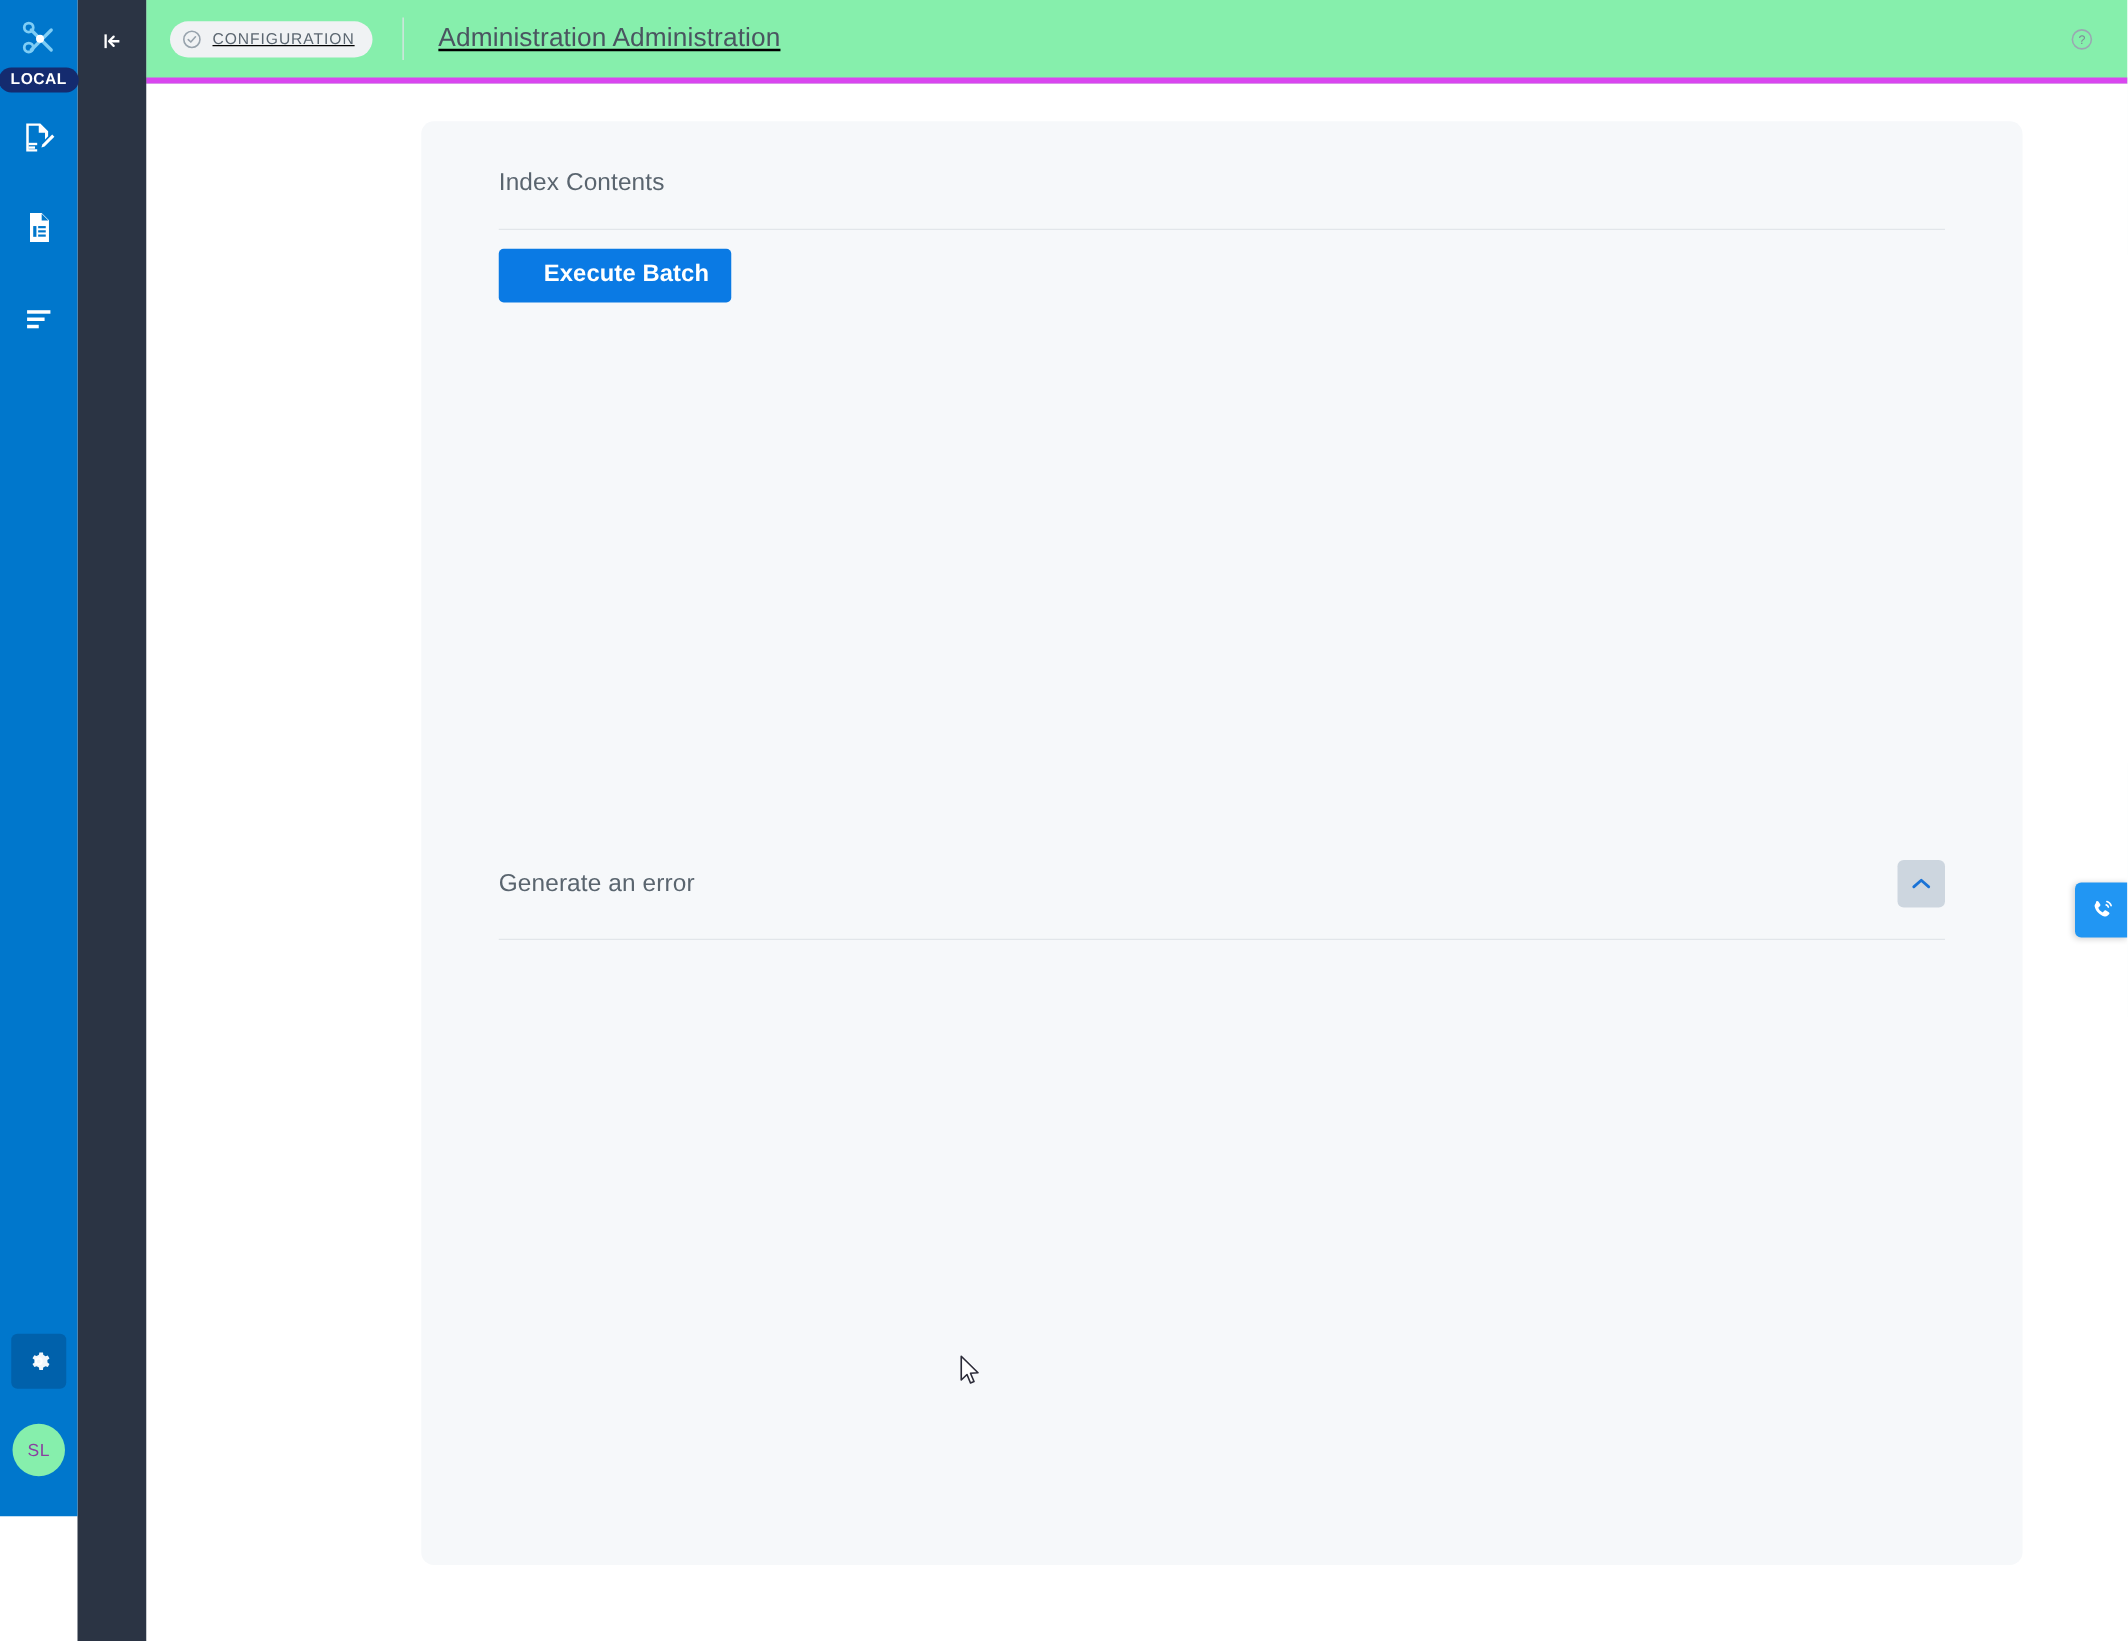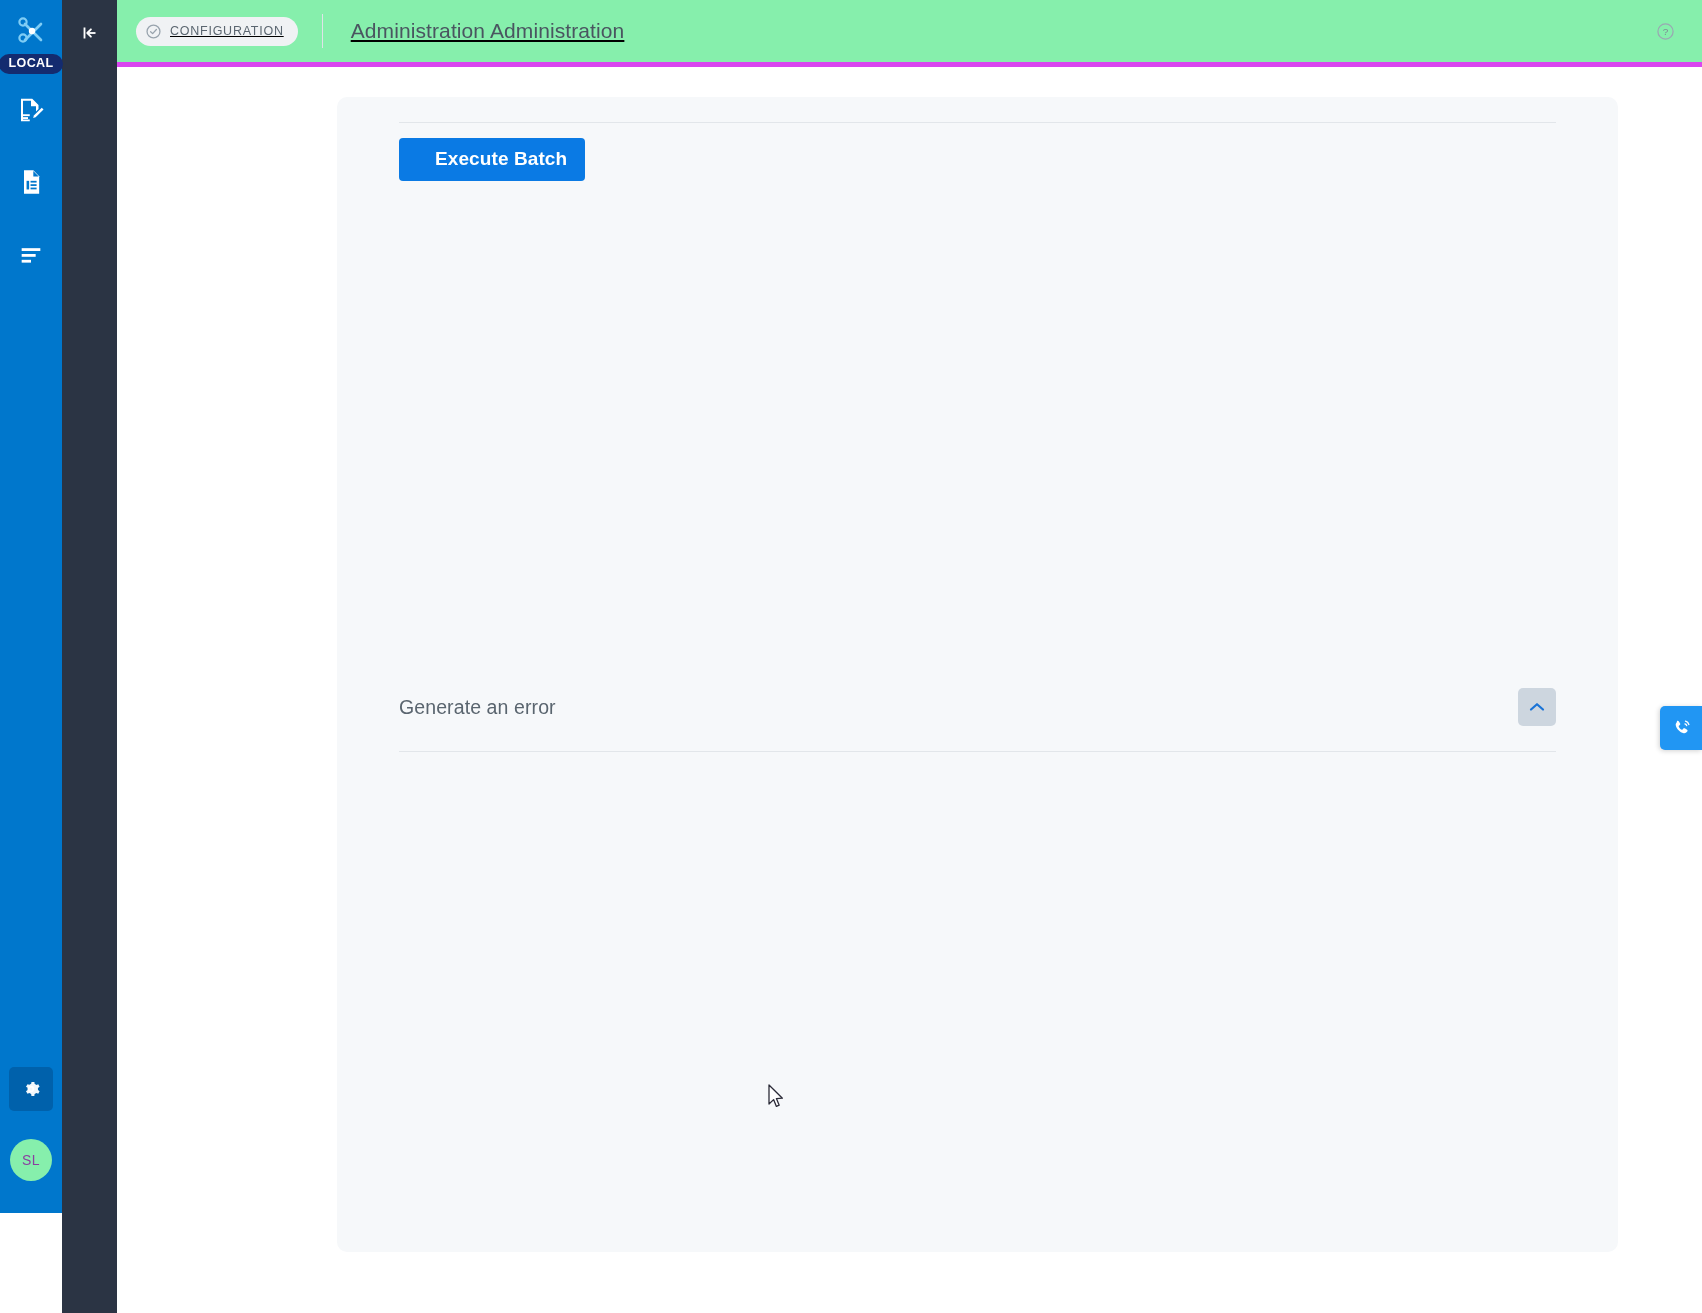--- a/index.html
+++ b/index.html
@@ -357,20 +357,23 @@
           <text x="10" y="14" font-size="10.5" text-anchor="middle" fill="#7d8a95" font-family="Liberation Sans, sans-serif">?</text>
         </svg>
       </div>
     </div>
 
     <div class="body-scroll">
 
       <div class="card">
 
         <div class="section">
+          <div class="section-head">
+            <div class="section-title">Index Contents</div>
+          </div>
           <div class="section-rule"></div>
           <button class="btn-primary">Execute Batch</button>
         </div>
 
         <div class="gen-error">
           <div class="section">
             <div class="section-head">
               <div class="section-title">Generate an error</div>
               <button class="collapse-toggle">
                 <svg width="16" height="10" viewBox="0 0 16 10">

